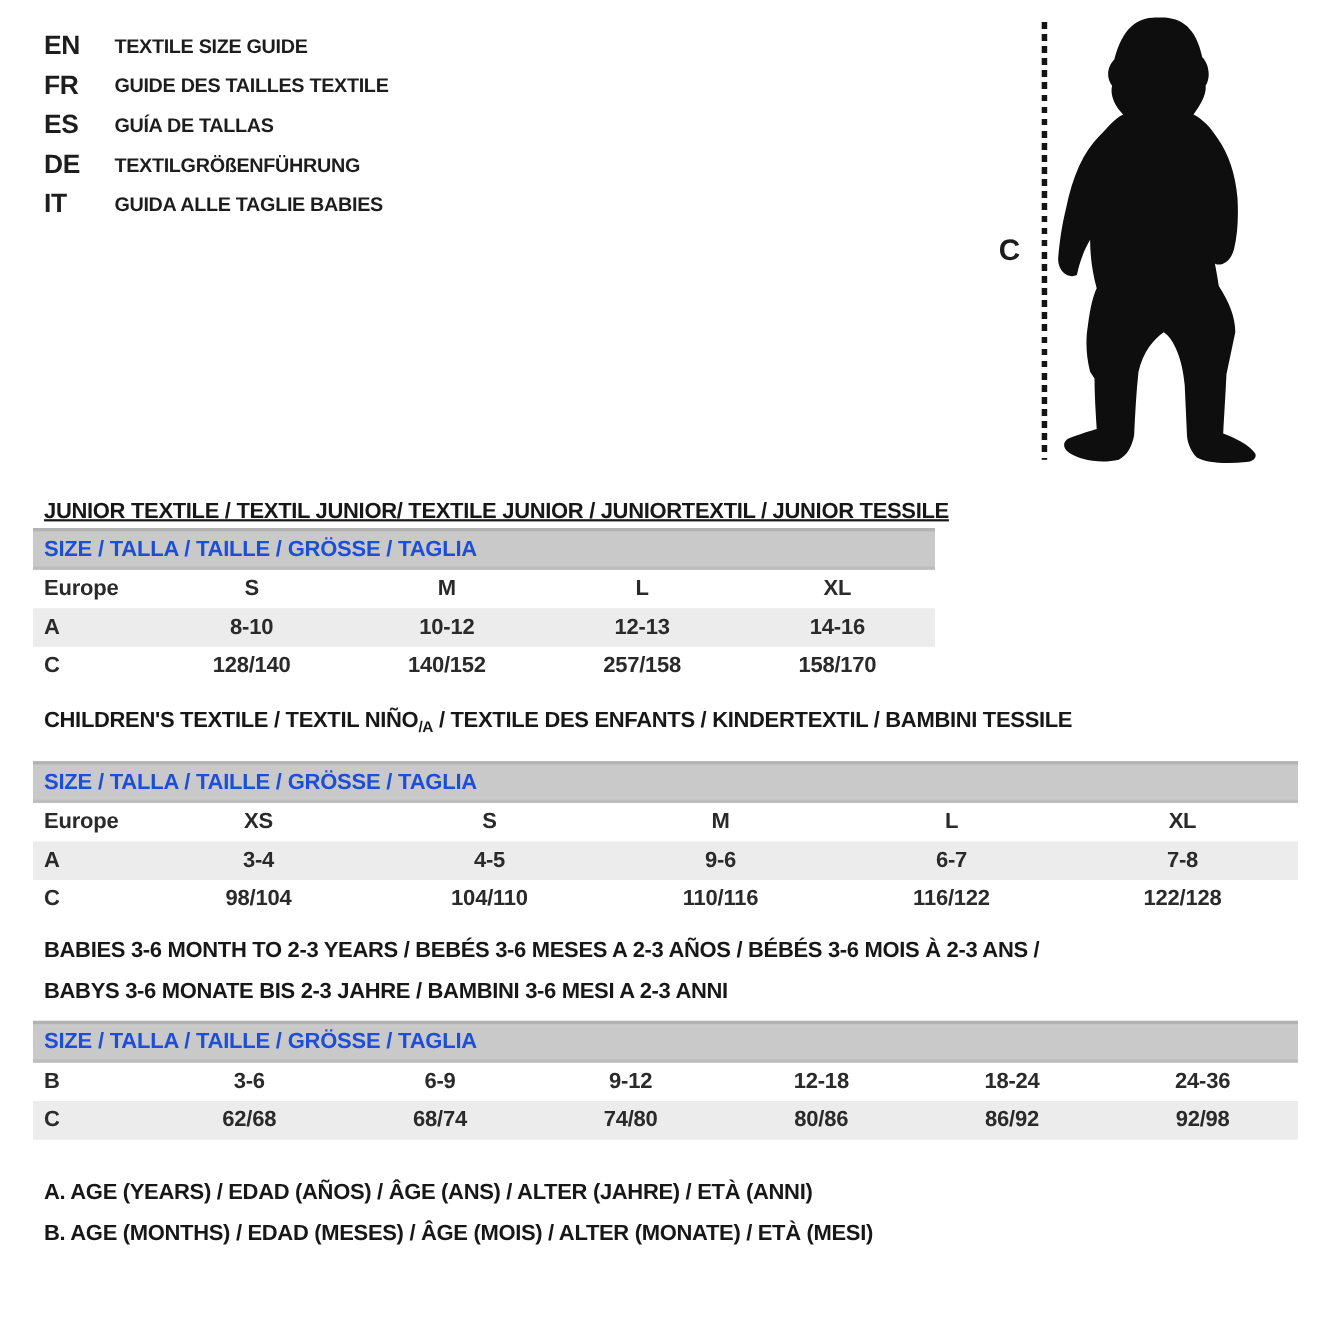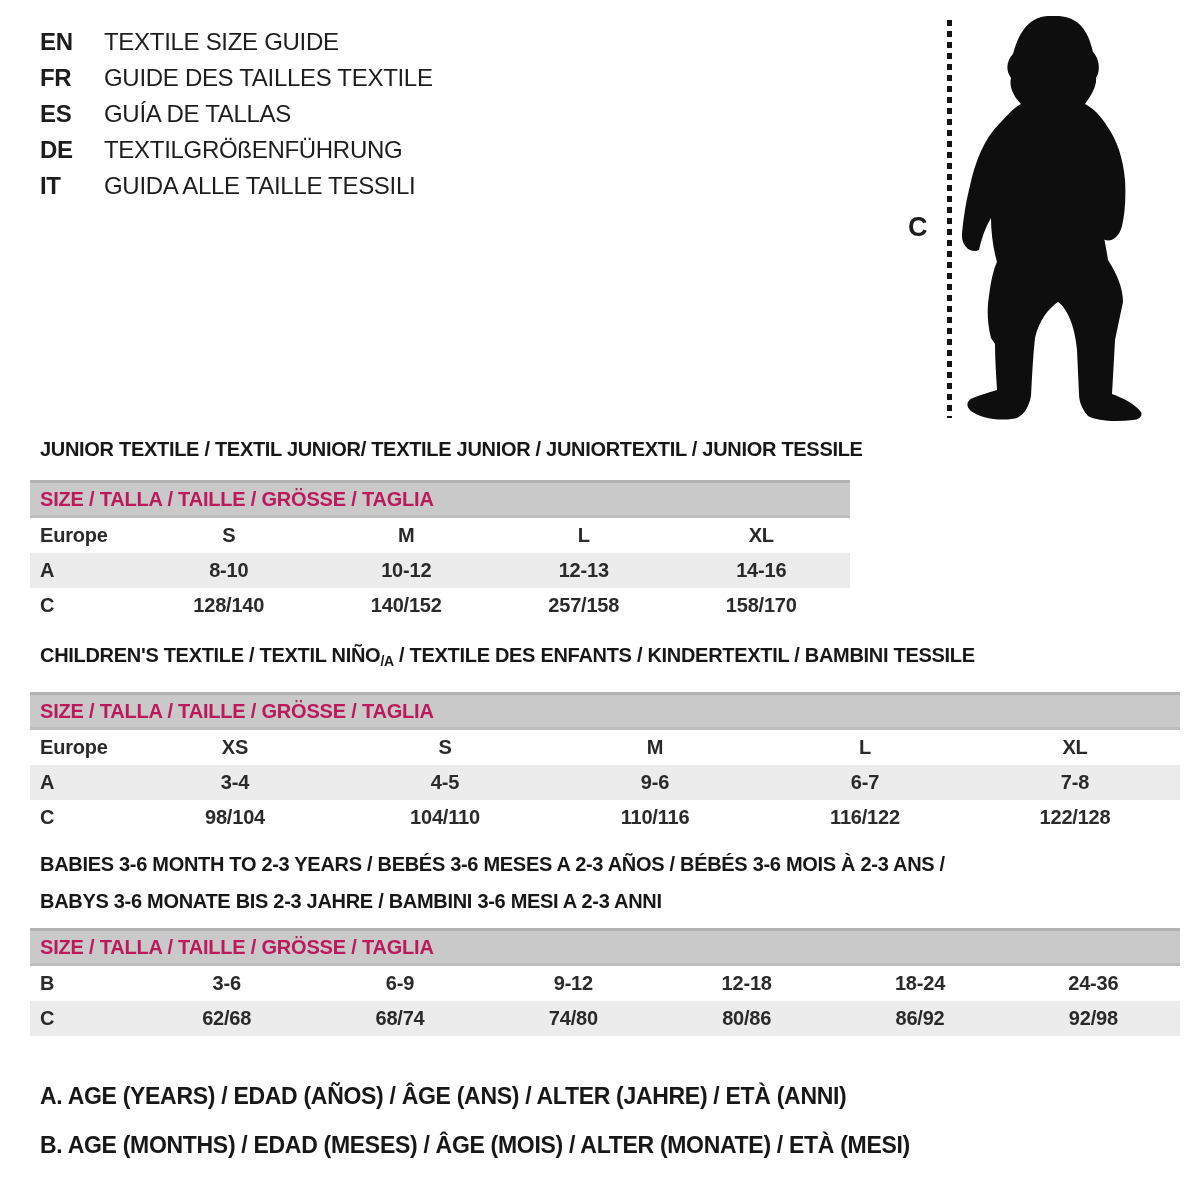--- a/index.html
+++ b/index.html
@@ -5,54 +5,54 @@
   html,body{margin:0;padding:0;background:#ffffff;}
   .page{
     position:relative;width:1200px;height:1200px;background:#ffffff;overflow:hidden;
     font-family:"Liberation Sans","DejaVu Sans",sans-serif;color:#1d1d1d;
     -webkit-font-smoothing:antialiased;
   }
   
   .lang-header{position:absolute;left:40px;top:24px;}
   .lang-row{display:flex;height:36px;align-items:center;}
   .lang-code{width:64px;font-size:24px;font-weight:700;letter-spacing:-0.3px;}
-  .lang-name{font-size:24px;font-weight:400;letter-spacing:-0.3px;}
+  .lang-name{font-size:18px;font-weight:700;letter-spacing:-0.3px;}
   
   .measure-label{position:absolute;left:908px;top:212px;font-size:27px;font-weight:700;}
   .dashed-line{
     position:absolute;left:947px;top:20px;width:5px;height:398px;
     background:repeating-linear-gradient(to bottom,#141414 0 6px,transparent 6px 11px);
   }
   .toddler{position:absolute;left:955px;top:8px;}
   
   .sec-heading{
     position:absolute;left:40px;font-size:20px;font-weight:700;letter-spacing:-0.3px;
     color:#171717;white-space:nowrap;
   }
   .sec-heading .subscript{font-size:14px;vertical-align:-4px;}
   .two-line{line-height:37px;}
   
   .tbl{position:absolute;left:30px;}
   .size-bar{
     background:#c9c9c9;border-top:3px solid #b2b2b2;border-bottom:3px solid #bdbdbd;
     height:32px;line-height:32px;padding-left:10px;
-    font-size:20px;font-weight:700;letter-spacing:-0.2px;color:#be185d;box-sizing:content-box;
+    font-size:20px;font-weight:700;letter-spacing:-0.2px;color:#1d4ed8;box-sizing:content-box;
   }
   .row{display:grid;height:35px;align-items:center;font-size:20px;font-weight:700;color:#2a2a2a;}
   .row.alt{background:#ececec;}
   .tbl-junior{width:820px;}
   .tbl-wide{width:1150px;}
   .grid-junior{grid-template-columns:110px repeat(4,1fr);}
   .grid-children{grid-template-columns:100px repeat(5,1fr);}
   .grid-babies{grid-template-columns:110px repeat(6,1fr);}
   .lbl{text-align:left;padding-left:10px;letter-spacing:-0.2px;}
   .val{text-align:center;letter-spacing:-0.2px;}
   
   .legend{position:absolute;left:40px;top:1066px;}
-  .legend-line{height:37px;line-height:37px;font-size:23px;font-weight:700;letter-spacing:-0.3px;color:#171717;white-space:nowrap;margin-top:12px;}
+  .legend-line{height:37px;line-height:37px;font-size:20px;font-weight:700;letter-spacing:-0.3px;color:#171717;white-space:nowrap;}
 </style>
 </head>
 <body>
 
 <div class="page">
 
   <div class="lang-header">
     <div class="lang-row">
       <span class="lang-code">EN</span>
       <span class="lang-name">TEXTILE SIZE GUIDE</span>
@@ -64,21 +64,21 @@
     <div class="lang-row">
       <span class="lang-code">ES</span>
       <span class="lang-name">GUÍA DE TALLAS</span>
     </div>
     <div class="lang-row">
       <span class="lang-code">DE</span>
       <span class="lang-name">TEXTILGRÖßENFÜHRUNG</span>
     </div>
     <div class="lang-row">
       <span class="lang-code">IT</span>
-      <span class="lang-name">GUIDA ALLE TAILLE TESSILI</span>
+      <span class="lang-name">GUIDA ALLE TAGLIE BABIES</span>
     </div>
   </div>
 
   <span class="measure-label">C</span>
   <div class="dashed-line"></div>
   <svg class="toddler" width="200" height="415" viewBox="0 0 200 415" aria-hidden="true">
     <path fill="#0e0e0e" d="
       M98,8
       C118,7 132,16 138,44
       C144,50 146,62 141,70
@@ -112,21 +112,21 @@
       C30,220 26,232 24,242
       C16,246 6,238 7,226
       C8,215 10,198 14,182
       C20,152 30,130 44,116
       C52,108 58,100 66,96
       C58,88 54,78 56,70
       C50,62 52,52 58,46
       C66,16 80,7 98,8 Z"></path>
   </svg>
 
-  <div class="sec-heading" style="top:438px;">JUNIOR TEXTILE / TEXTIL JUNIOR/ TEXTILE JUNIOR / JUNIORTEXTIL / JUNIOR TESSILE</div>
+  <div class="sec-heading" style="top:454px;text-decoration:underline;">JUNIOR TEXTILE / TEXTIL JUNIOR/ TEXTILE JUNIOR / JUNIORTEXTIL / JUNIOR TESSILE</div>
   <div class="tbl tbl-junior" style="top:480px;">
     <div class="size-bar">SIZE / TALLA / TAILLE / GRÖSSE / TAGLIA</div>
     <div class="row grid-junior">
       <span class="lbl">Europe</span>
       <span class="val">S</span>
       <span class="val">M</span>
       <span class="val">L</span>
       <span class="val">XL</span>
     </div>
     <div class="row grid-junior alt">

